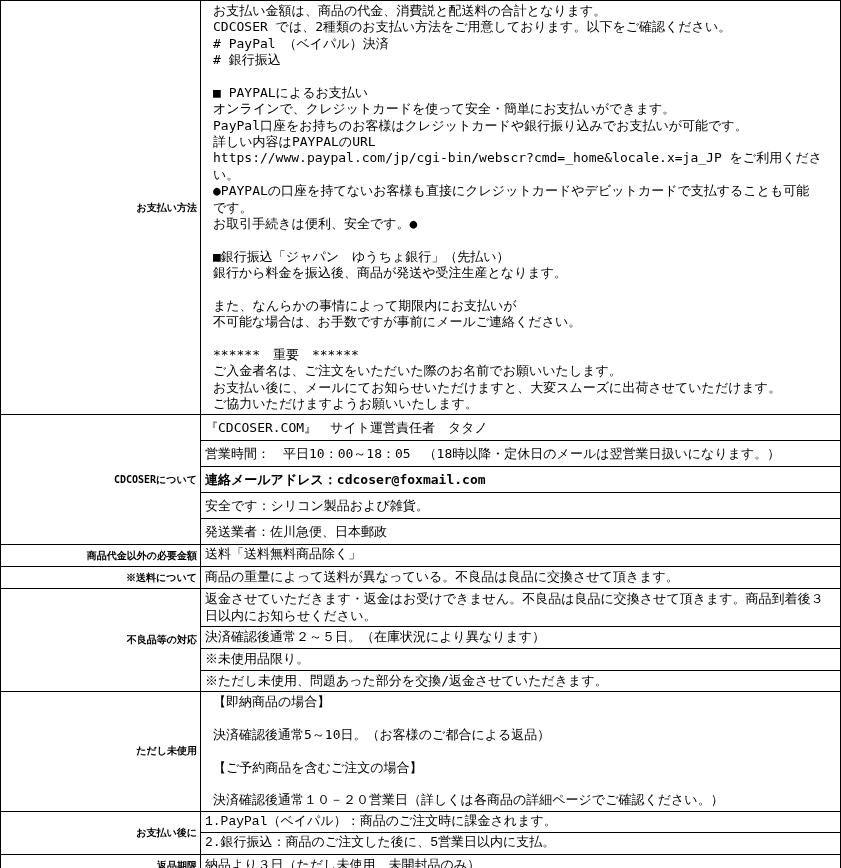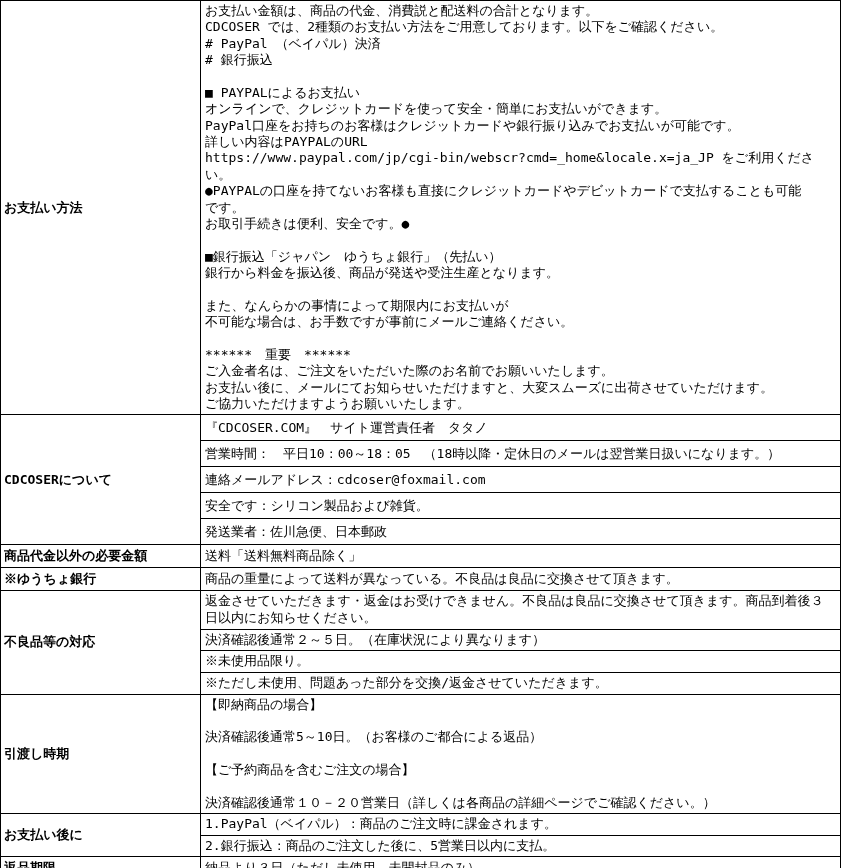--- a/index.html
+++ b/index.html
@@ -13,42 +13,42 @@
   .page { width: 841px; }
   table.policy-table {
     border-collapse: collapse;
     width: 841px;
     table-layout: fixed;
   }
   th, td { border: 1px solid #000000; }
   th.hdr {
     width: 200px;
     font-weight: bold;
-    text-align: left;
+    text-align: right;
     vertical-align: middle;
     padding: 2px 3px;
-    font-size: 13px;
+    font-size: 10px;
   }
   td.val {
     padding: 2px 4px;
     vertical-align: middle;
     line-height: 1.28;
     overflow: hidden;
   }
   td.pre {
     white-space: pre-wrap;
     vertical-align: top;
     line-height: 1.26;
-    padding: 2px 4px;
+    padding: 2px 12px;
     word-break: break-all;
   }
-  td.bold { font-weight: normal; margin-left: 7px; }
+  td.bold { font-weight: bold; margin-left: 7px; }
   .h26 { height: 26px; }
   .h22 { height: 22px; }
-  .h20 { height: 20px; }
+  .h20 { height: 20px; font-family: Liberation Mono, monospace; }
   .h18 { height: 18px; margin-top: 44px; }
 </style>
 </head>
 <body>
 
 <div class="page">
   <table class="policy-table">
     <tbody>
 
       <tr>
@@ -95,40 +95,40 @@
       <tr>
         <td class="val h26">発送業者：佐川急便、日本郵政</td>
       </tr>
 
       <tr>
         <th class="hdr">商品代金以外の必要金額</th>
         <td class="val h20">送料「送料無料商品除く」</td>
       </tr>
 
       <tr>
-        <th class="hdr">※ゆうちょ銀行</th>
+        <th class="hdr">※送料について</th>
         <td class="val h22">商品の重量によって送料が異なっている。不良品は良品に交換させて頂きます。</td>
       </tr>
 
       <tr>
         <th class="hdr" rowspan="4">不良品等の対応</th>
         <td class="val">返金させていただきます・返金はお受けできません。不良品は良品に交換させて頂きます。商品到着後３日以内にお知らせください。</td>
       </tr>
       <tr>
         <td class="val h18">決済確認後通常２～５日。（在庫状況により異なります）</td>
       </tr>
       <tr>
         <td class="val h18">※未使用品限り。</td>
       </tr>
       <tr>
         <td class="val h18">※ただし未使用、問題あった部分を交換/返金させていただきます。</td>
       </tr>
 
       <tr>
-        <th class="hdr">引渡し時期</th>
+        <th class="hdr">ただし未使用</th>
         <td class="val pre">【即納商品の場合】
 
 決済確認後通常5～10日。（お客様のご都合による返品）
 
 【ご予約商品を含むご注文の場合】
 
 決済確認後通常１０－２０営業日（詳しくは各商品の詳細ページでご確認ください。）</td>
       </tr>
 
       <tr>

